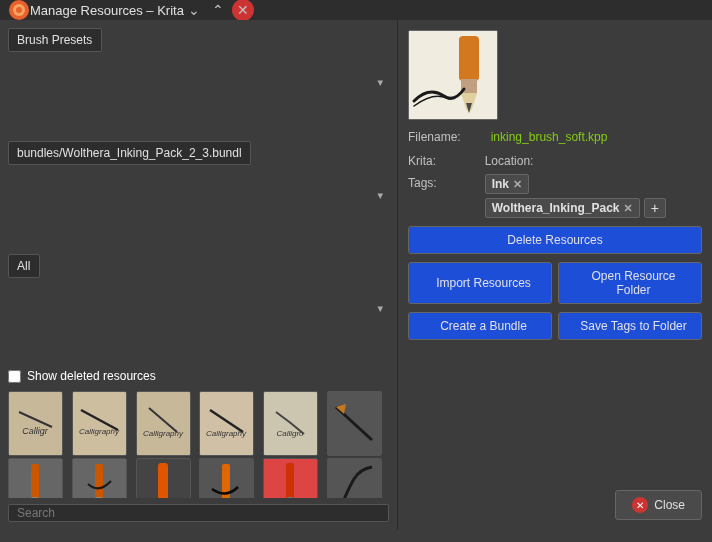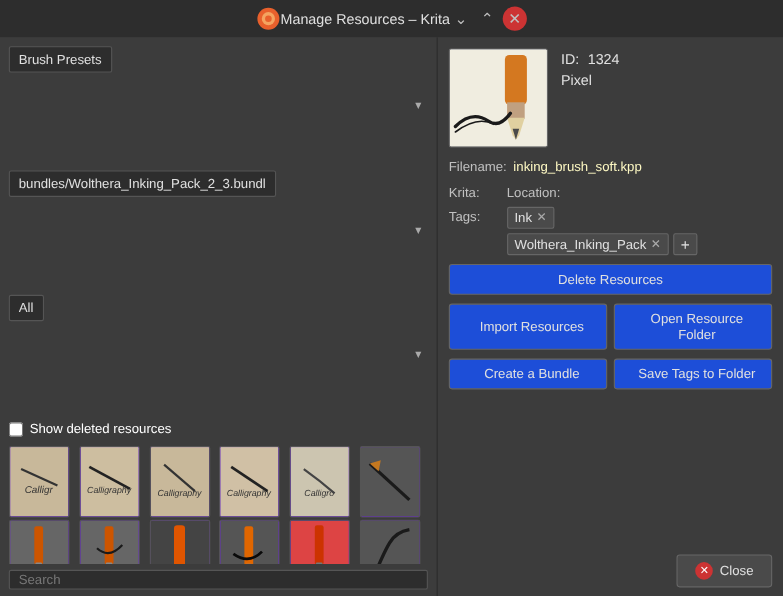--- a/index.html
+++ b/index.html
@@ -9,24 +9,24 @@
       background: #3c3c3c;
       font-family: "Segoe UI", Arial, sans-serif;
       font-size: 13px;
       color: #e0e0e0;
       overflow: hidden;
     }
 
     
     .titlebar {
       background: #2d2d2d;
-      height: 34px;
-      display: flex;
-      align-items: center;
-      justify-content: center;
+      height: 20px;
+      display: flex;
+      align-items: center;
+      justify-content: flex-start;
       padding: 0 8px;
     }
     .titlebar-left {
       display: flex;
       align-items: center;
       gap: 6px;
     }
     .krita-logo {
       width: 22px;
       height: 22px;
@@ -121,21 +121,21 @@
     .brush-grid {
       display: grid;
       grid-template-columns: repeat(6, 1fr);
       gap: 2px;
       flex: 1;
       overflow-y: auto;
     }
     .brush-cell {
       width: 55px;
       height: 65px;
-      background: #6d28d9;
+      background: #1d4ed8;
       border: 1px solid #555;
       border-radius: 2px;
       overflow: hidden;
       cursor: pointer;
       display: flex;
       align-items: center;
       justify-content: center;
       position: relative;
     }
 
@@ -184,32 +184,32 @@
       display: flex;
       flex-direction: column;
       gap: 4px;
       padding-top: 2px;
     }
 
     
     .properties-table {
       display: grid;
       grid-template-columns: auto 1fr;
-      gap: 6px 0;
+      gap: 6px 24px;
       align-items: start;
     }
     .prop-label {
       color: #c0c0c0;
       font-size: 12px;
       padding-top: 2px;
       white-space: nowrap;
     }
     .prop-value {
       font-size: 12px;
-      color: #fef9c3;
+      color: #84cc16;
       background: #4a4a4a;
       padding: 2px 6px;
       border-radius: 2px;
       border: 1px solid #555;
     }
     .prop-value.plain {
       background: transparent;
       border: none;
     }
 
@@ -224,20 +224,21 @@
       background: #4a4a4a;
       border: 1px solid #666;
       border-radius: 2px;
       padding: 2px 6px;
       font-size: 12px;
       color: #e0e0e0;
       display: flex;
       align-items: center;
       gap: 4px;
       cursor: default;
+      font-weight: bold;
     }
     .tag-remove {
       color: #aaa;
       cursor: pointer;
       font-size: 11px;
       line-height: 1;
     }
     .tag-add {
       background: #4a4a4a;
       border: 1px solid #666;
@@ -462,29 +463,20 @@
 
           <rect x="50" y="5" width="20" height="45" fill="#d47820" rx="4"></rect>
           <rect x="52" y="48" width="16" height="15" fill="#c0a080"></rect>
           <path d="M52 62 L57 78 L60 82 L63 78 L68 62 Z" fill="#e0d0a0"></path>
           <path d="M57 72 L60 82 L63 72 Z" fill="#4a4a4a"></path>
 
           <path d="M5 70 Q20 55 35 65 Q45 72 55 58" stroke="#1a1a1a" stroke-width="3" fill="none" stroke-linecap="round"></path>
           <path d="M5 75 Q25 60 40 68" stroke="#1a1a1a" stroke-width="1.5" fill="none" stroke-linecap="round"></path>
         </svg>
       </div>
-      <div class="brush-info">
-        <div>
-          <span>ID:</span>
-          <span style="margin-left:4px;">1324</span>
-        </div>
-        <div>
-          <span>Pixel</span>
-        </div>
-      </div>
     </div>
 
     <div class="properties-table">
       <span class="prop-label">Filename:</span>
       <span class="prop-value plain">inking_brush_soft.kpp</span>
 
       <span class="prop-label">Krita:</span>
 
       <span class="prop-label">Location:</span>
 

